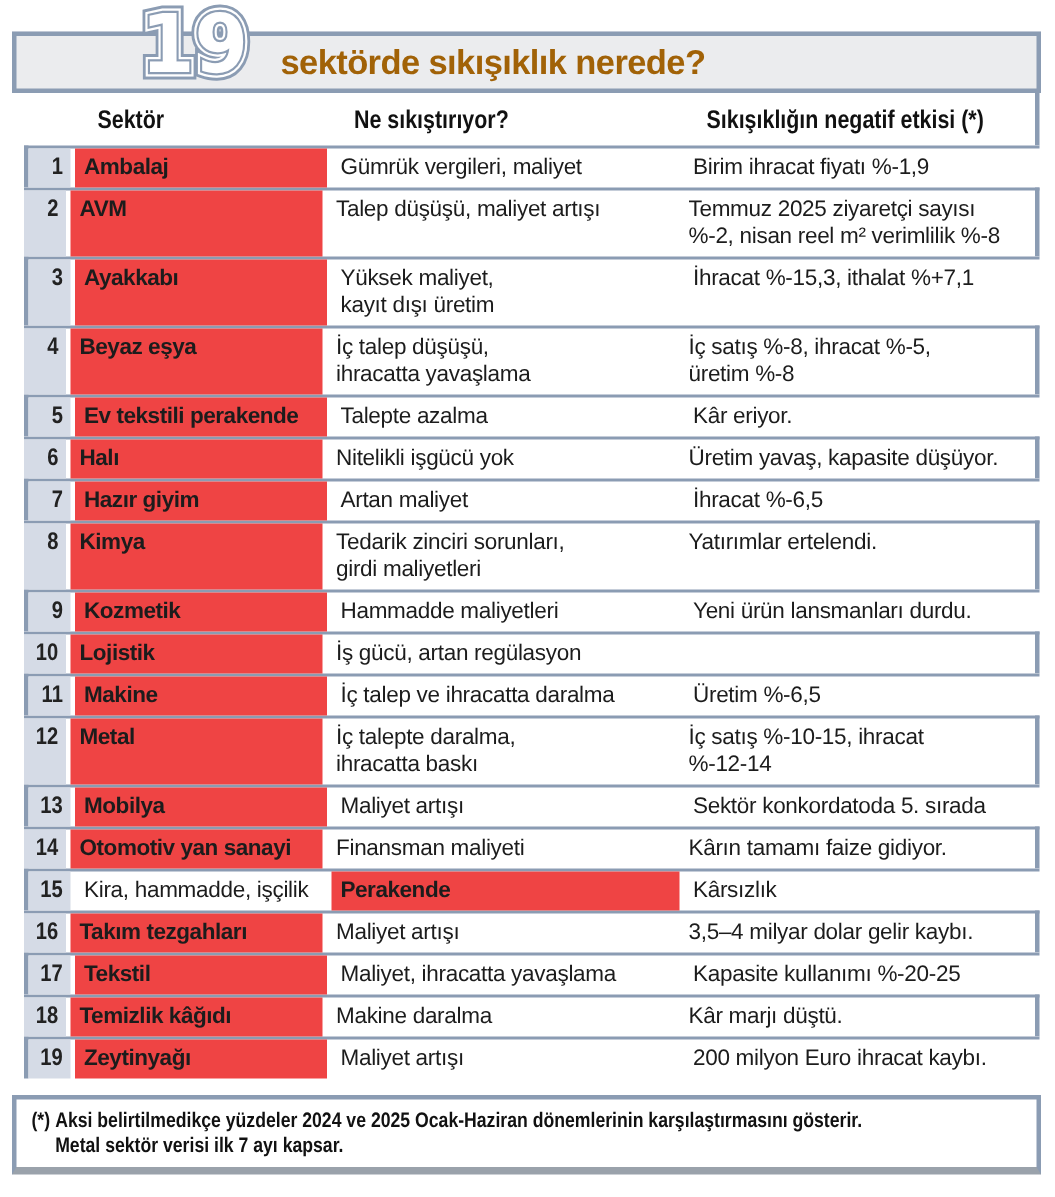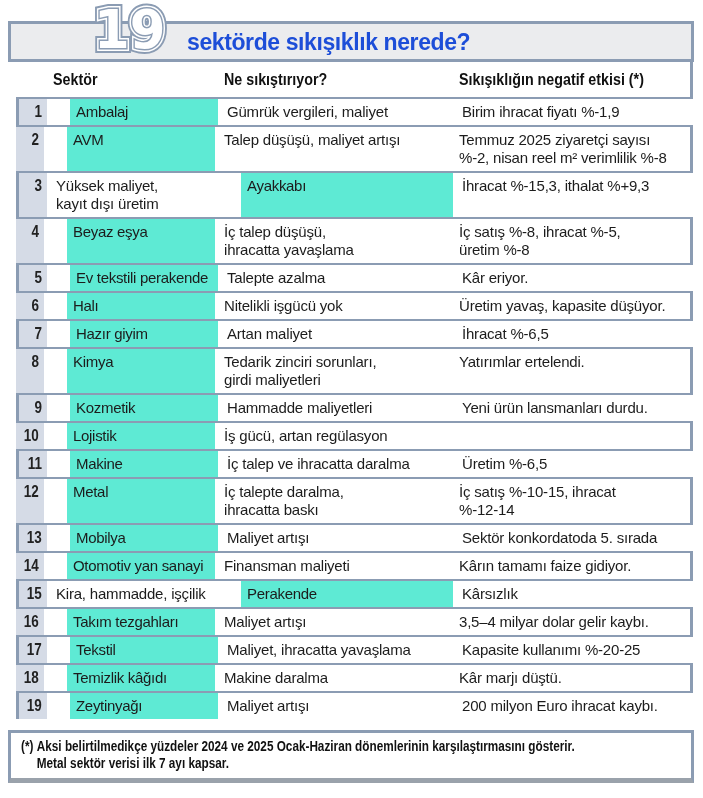--- a/index.html
+++ b/index.html
@@ -13,38 +13,38 @@
   }
 
   
   .title-box {
     position:absolute; left:8px; right:9px; top:21px; height:41px;
     background:#ebecee;
     border:3px solid #8b9cb3;
   }
   .title-text {
     position:absolute; left:176px; top:50%; transform:translateY(-50%);
-    font-size:23px; font-weight:bold; color:#1d4ed8; letter-spacing:-0.4px;
+    font-size:23px; font-weight:bold; color:#a16207; letter-spacing:-0.4px;
     white-space:nowrap;
   }
   .big-num {
     position:absolute; left:94px; top:1px; z-index:3;
     font-family:"DejaVu Sans", sans-serif;
     font-weight:bold; font-size:54px; line-height:58px;
   }
   .nstack { position:relative; display:inline-block; transform:scaleX(0.95); transform-origin:0 0; }
   .nl { position:absolute; left:0; top:0; }
   .nl.n1 { -webkit-text-stroke:10px #8b9cb3; color:#8b9cb3; }
   .nl.n2 { -webkit-text-stroke:6px #ffffff; color:#ffffff; }
   .nl.n3 { -webkit-text-stroke:3px #8b9cb3; color:#8b9cb3; }
   .nl.top { position:relative; color:#ffffff; }
 
   
   .cols-header {
-    position:absolute; left:16px; right:10px; top:62px; height:35px;
+    position:absolute; left:28px; right:10px; top:62px; height:35px;
     display:grid; grid-template-columns:28px 168px 232px 1fr; column-gap:3px;
     align-items:center;
     border-right:3px solid #8b9cb3;
     background:#ffffff;
   }
   .col-label { font-size:17px; font-weight:bold; color:#111; padding-left:6px; white-space:nowrap; }
   .cond { display:inline-block; transform:scaleX(0.84); transform-origin:0 50%; white-space:nowrap; }
   .cond-r { display:inline-block; transform:scaleX(0.84); transform-origin:100% 50%; }
 
   
@@ -54,21 +54,21 @@
     border-top:2.5px solid #8b9cb3;
     background:#ffffff;
   }
   .row.box-left  { border-left:3px solid #8b9cb3; }
   .row.box-right { border-right:3px solid #8b9cb3; }
   .cell { padding:4px 4px 4px 6px; font-size:15px; line-height:18px; color:#1c1c1c; }
   .cell.no {
     background:#d5dbe6; text-align:right; padding-right:5px; padding-left:2px;
     font-weight:bold; font-size:16px; color:#222;
   }
-  .cell.sector { background:#5eead4; font-weight:normal; letter-spacing:-0.3px;margin-left:20px; }
+  .cell.sector { background:#ef4444; font-weight:bold; letter-spacing:-0.3px; }
   .cell.cause, .cell.effect { white-space:pre-line; letter-spacing:-0.2px; }
 
   
   .footnote {
     position:absolute; left:8px; right:9px; top:730px;
     border:3px solid #8b9cb3;
     border-bottom:5px solid #9aa2ab;
     background:#ffffff;
     padding:5px 8px 6px 10px;
     display:flex; align-items:flex-start;
@@ -112,24 +112,24 @@
     <div class="row box-right">
       <div class="cell no"><span class="cond-r">2</span></div>
       <div class="cell sector">AVM</div>
       <div class="cell cause">Talep düşüşü, maliyet artışı</div>
       <div class="cell effect">Temmuz 2025 ziyaretçi sayısı
 %-2, nisan reel m² verimlilik %-8</div>
     </div>
 
     <div class="row box-left">
       <div class="cell no"><span class="cond-r">3</span></div>
+      <div class="cell sector">Ayakkabı</div>
       <div class="cell cause">Yüksek maliyet,
 kayıt dışı üretim</div>
-      <div class="cell sector">Ayakkabı</div>
-      <div class="cell effect">İhracat %-15,3, ithalat %+9,3</div>
+      <div class="cell effect">İhracat %-15,3, ithalat %+7,1</div>
     </div>
 
     <div class="row box-right">
       <div class="cell no"><span class="cond-r">4</span></div>
       <div class="cell sector">Beyaz eşya</div>
       <div class="cell cause">İç talep düşüşü,
 ihracatta yavaşlama</div>
       <div class="cell effect">İç satış %-8, ihracat %-5,
 üretim %-8</div>
     </div>

